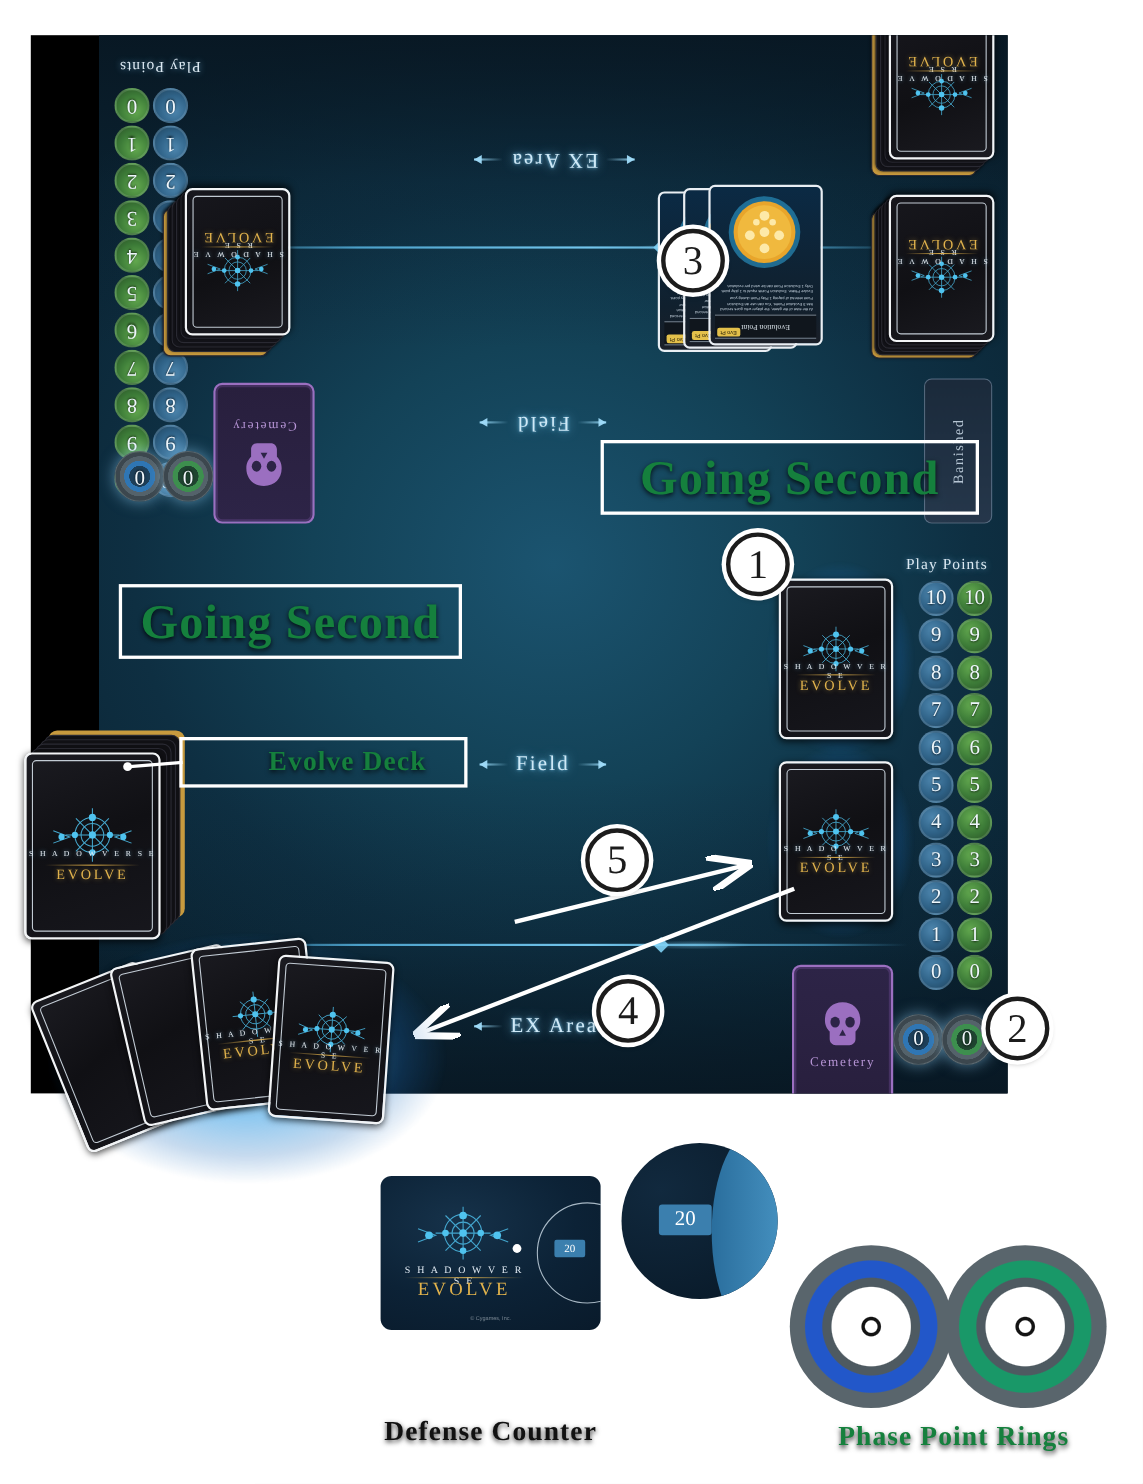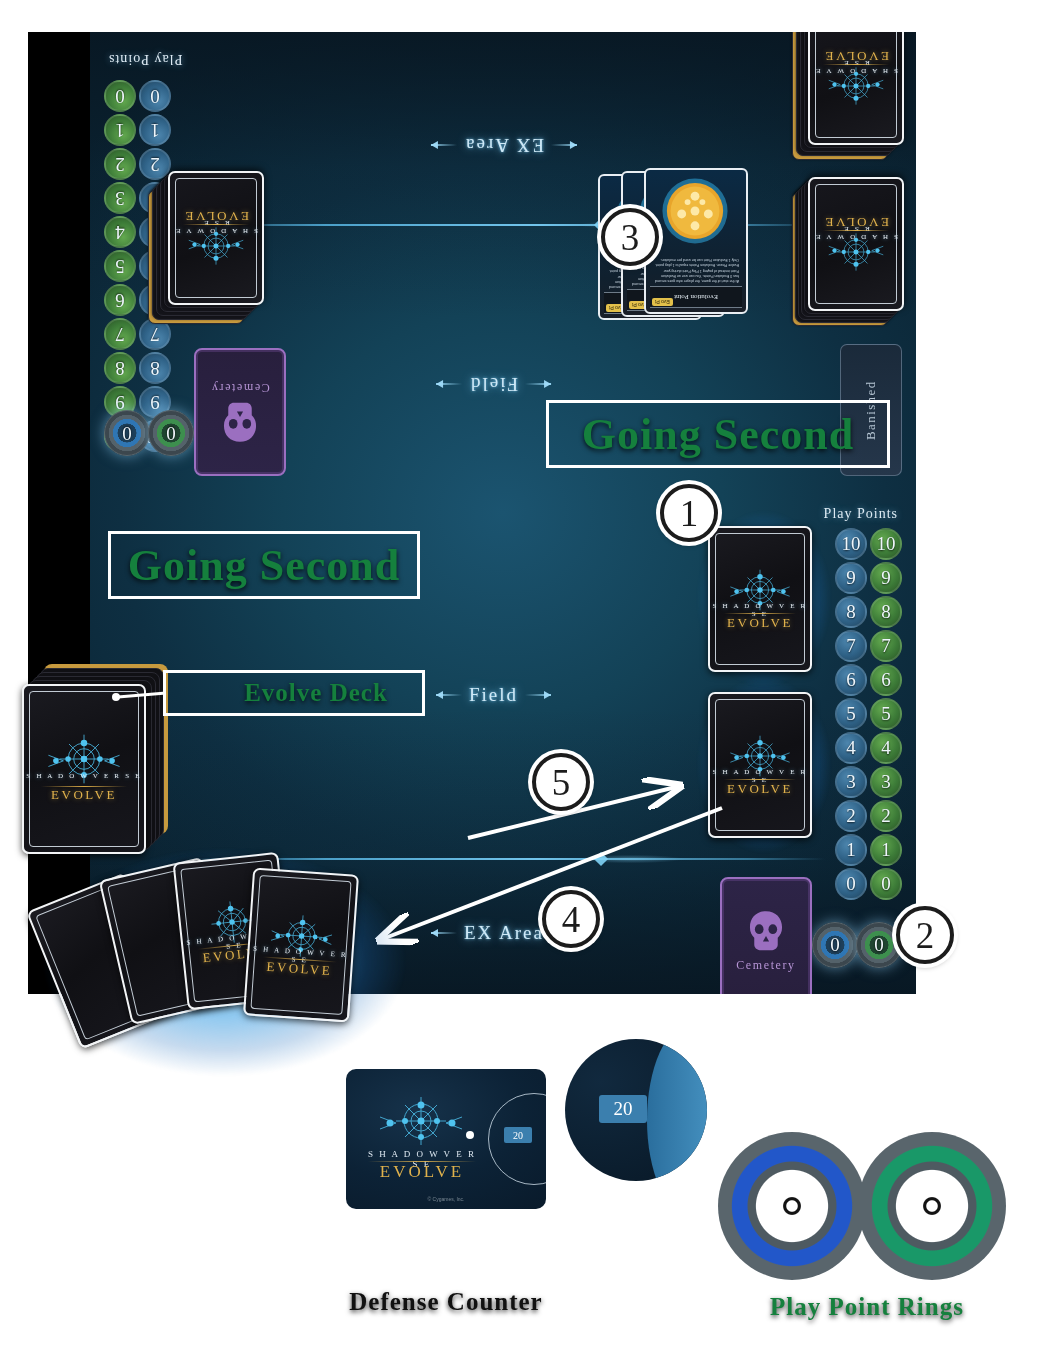--- a/index.html
+++ b/index.html
@@ -764,13 +764,13 @@
     <div class="barc"></div>
     <div class="zval">20</div>
   </div>
 </div>
 
 <div id="rings-photo">
   <div class="halo"></div>
   <div class="big-ring blue"></div>
   <div class="big-ring green"></div>
 </div>
-<div class="frame-label" style="left:742px; top:1287px; width:250px; height:40px; font-size:25px;">Play Point Rings</div>
+<div class="frame-label" style="left:742px; top:1287px; width:250px; height:40px; font-size:25px;">Phase Point Rings</div>
 
 </body></html>

